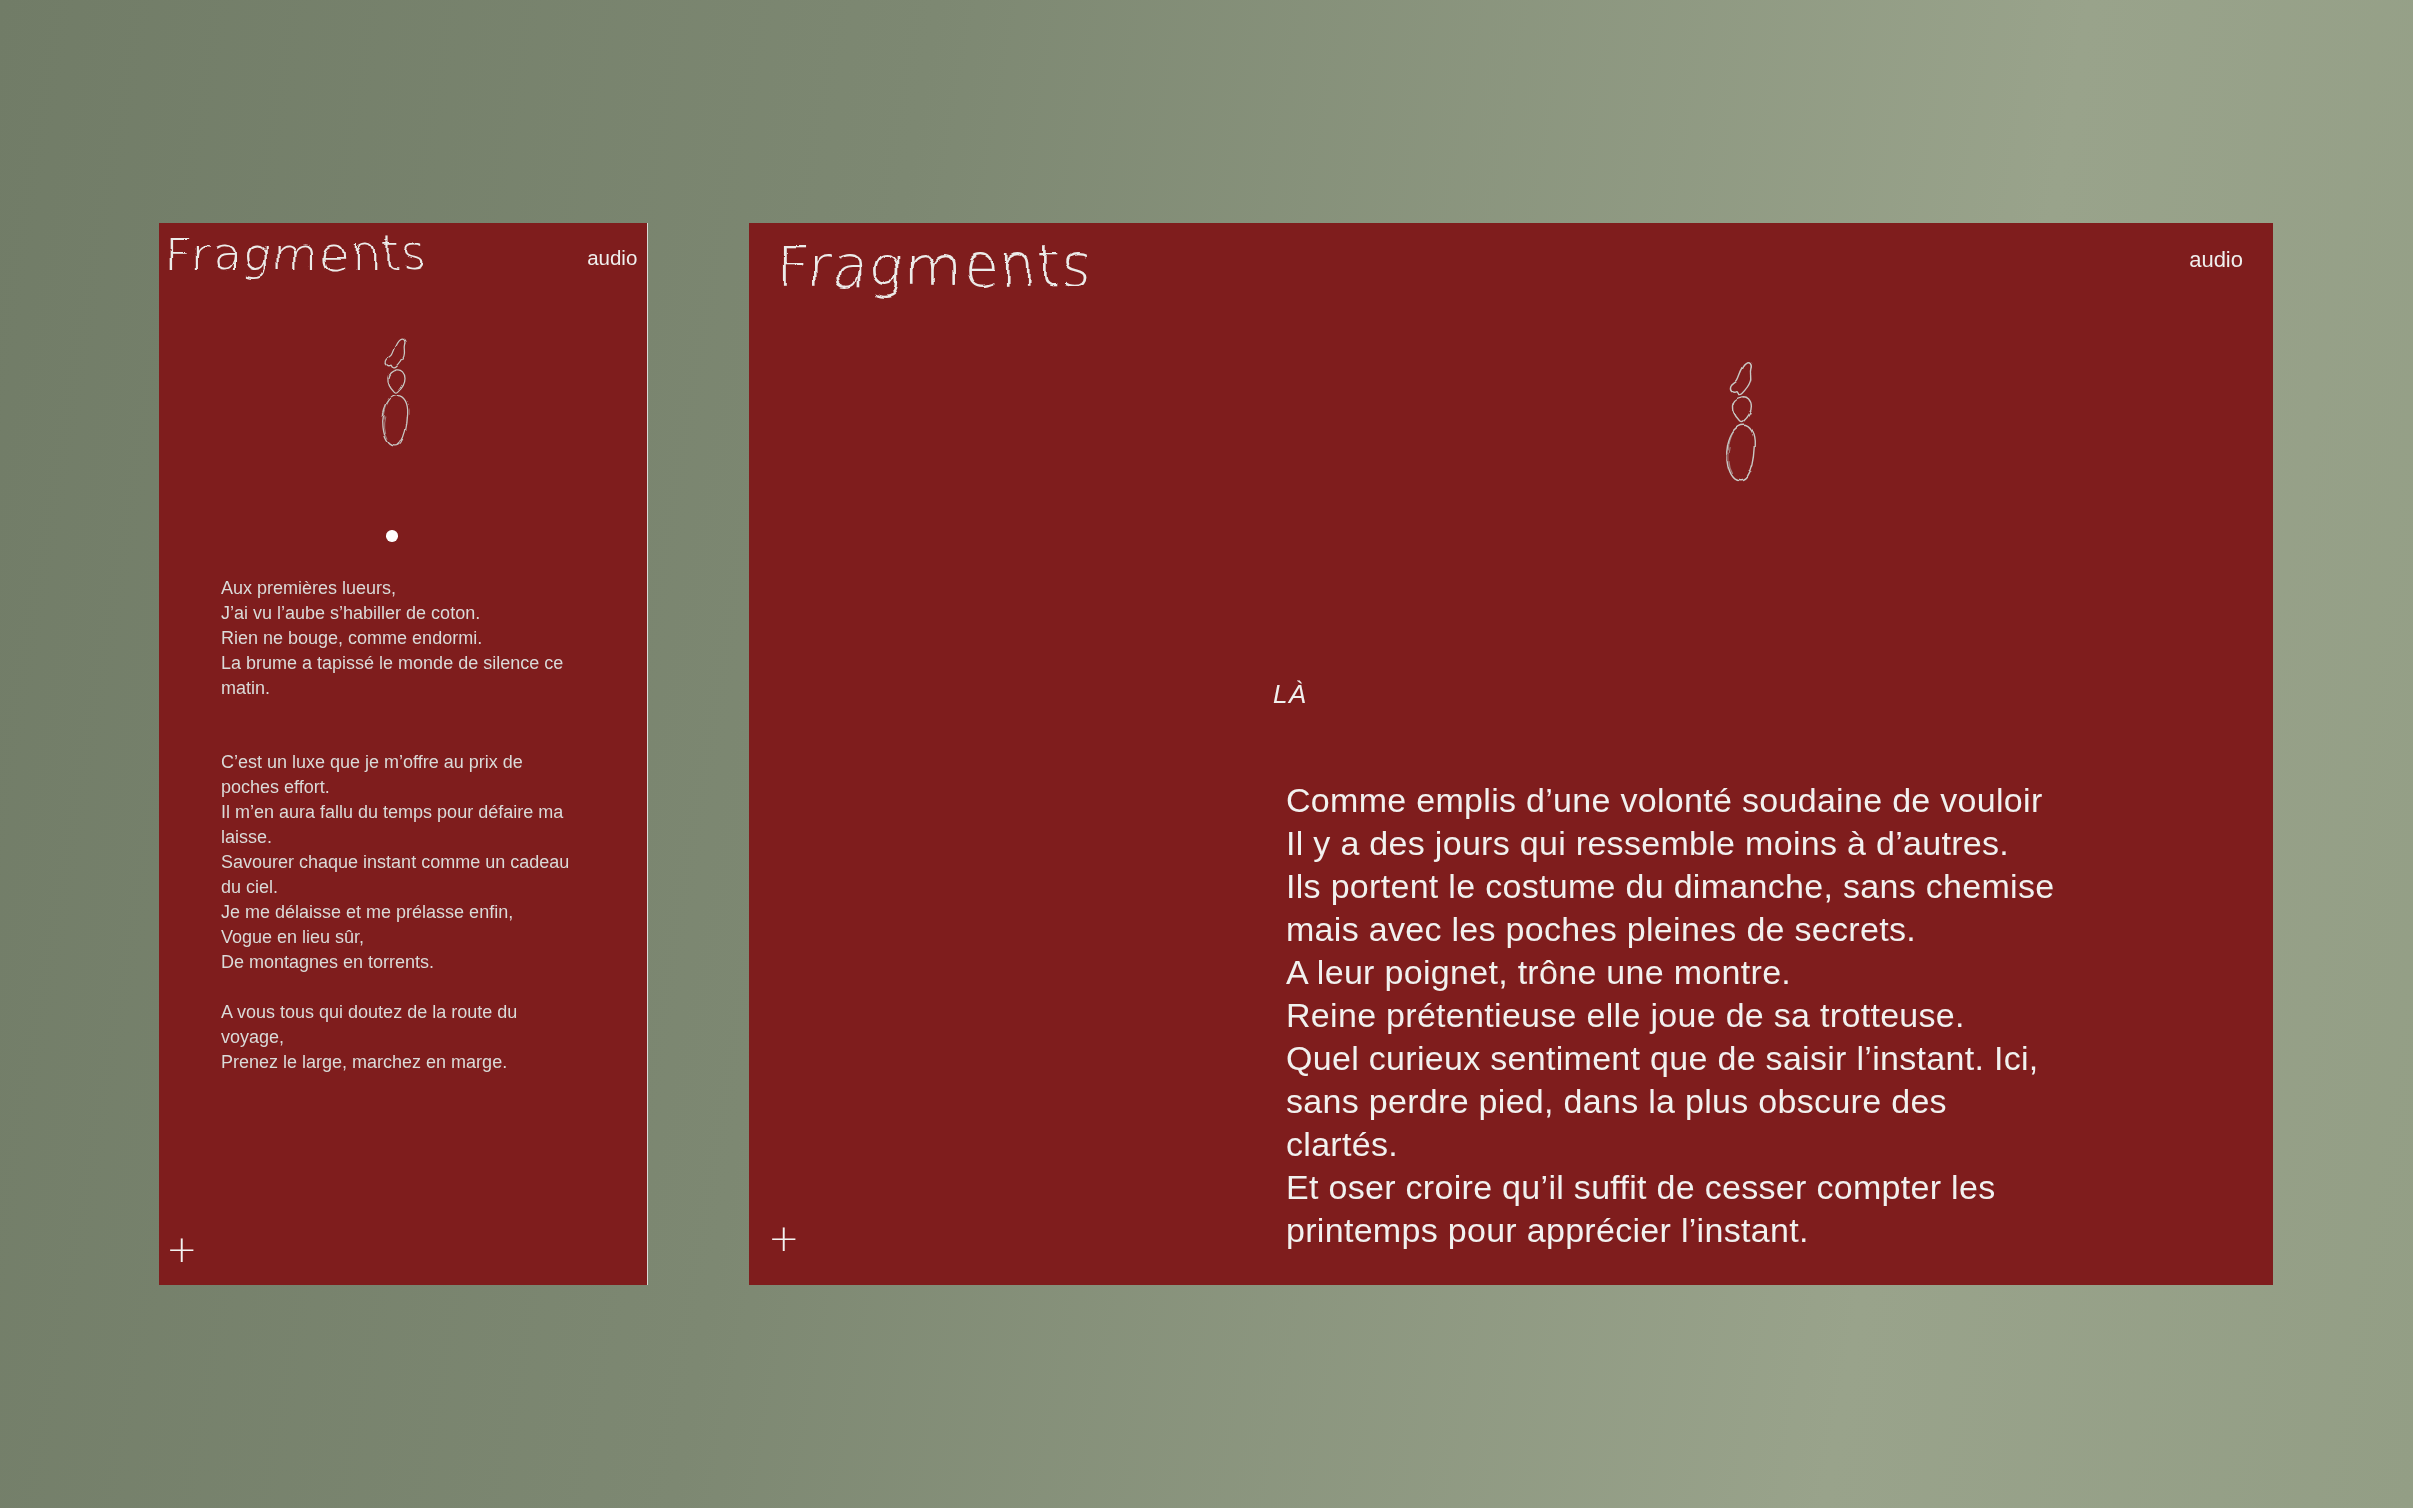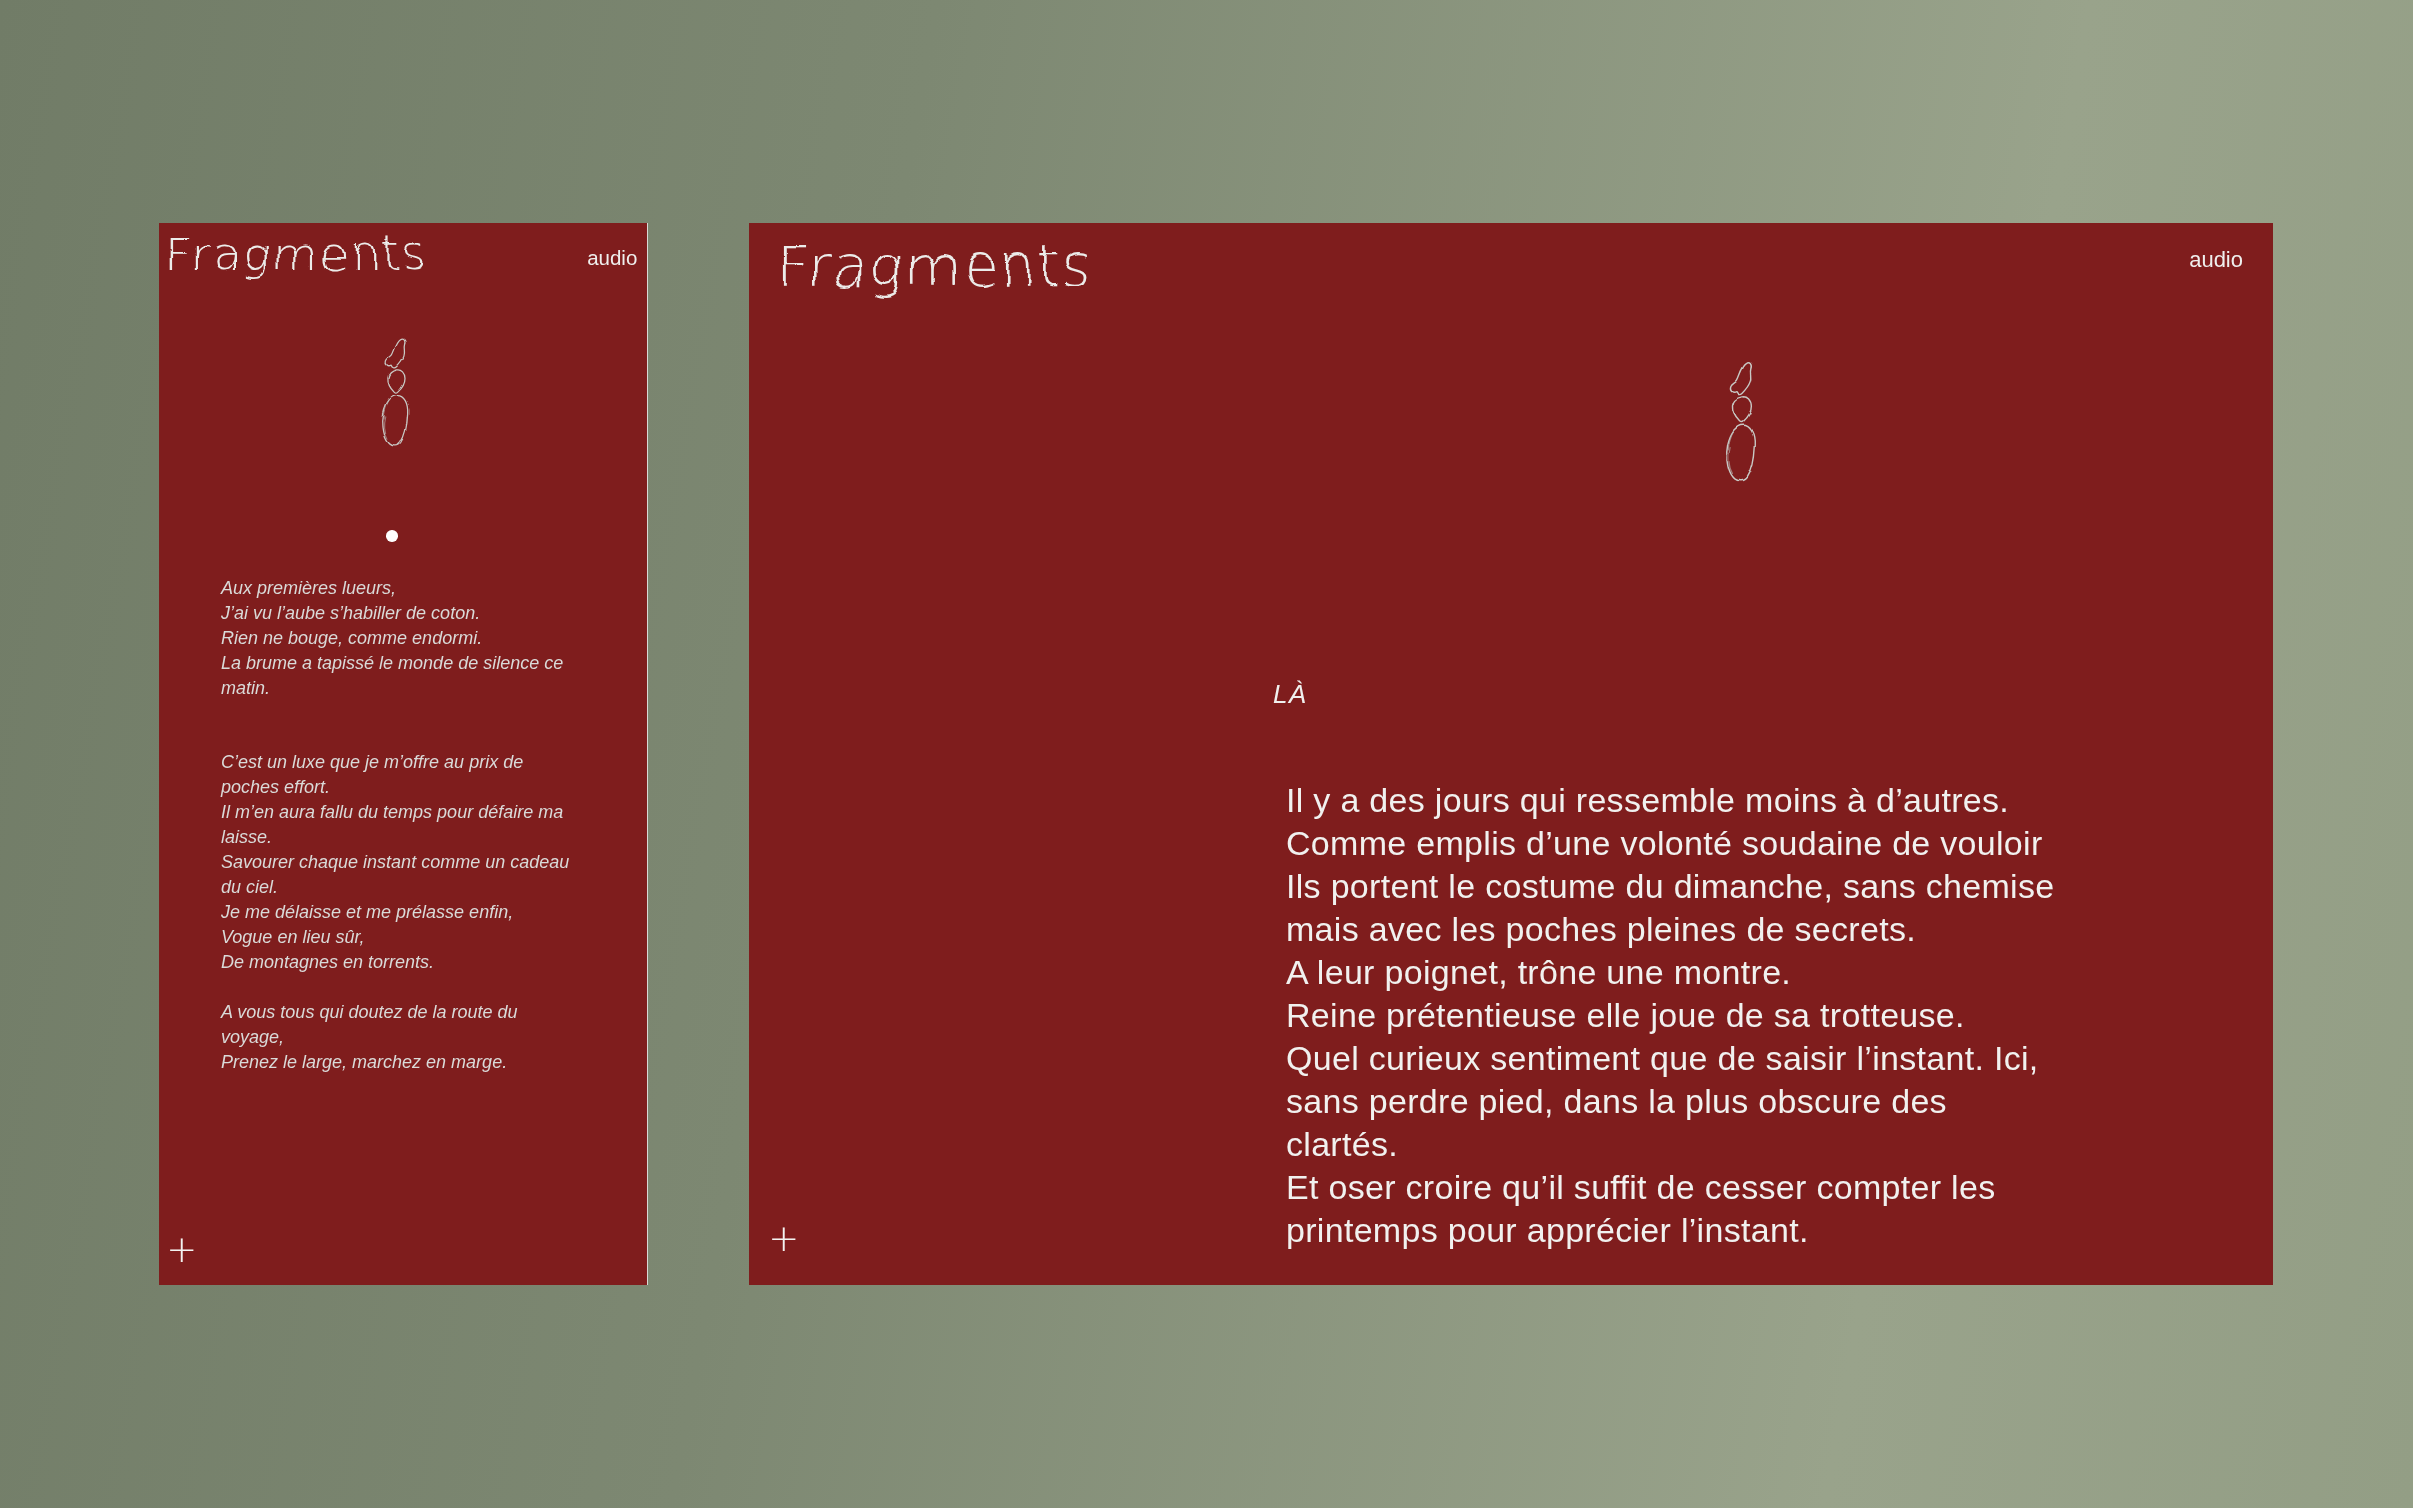--- a/index.html
+++ b/index.html
@@ -57,21 +57,20 @@
     border-radius: 50%;
     background: #ffffff;
   }
   .poem-left {
     position: absolute;
     left: 62px; top: 353px;
     width: 398px;
     color: #dadad8;
     font-size: 18px;
     line-height: 25px;
-    font-style: italic;
   }
   .poem-left .stanza { margin: 0 0 25px 0; }
   .poem-left .stanza:first-child { margin-bottom: 49px; }
   .line { white-space: nowrap; }
   .poem-heading {
     position: absolute;
     left: 524px; top: 456px;
     margin: 0;
     color: #f0f0ee;
     font-size: 26px;
@@ -173,22 +172,22 @@
 
   <div class="figure">
     <svg viewBox="0 0 90 220" preserveAspectRatio="xMidYMid meet">
         <use href="#stone-stack"></use>
       </svg>
   </div>
 
   <h2 class="poem-heading">LÀ</h2>
 
   <div class="poem-right">
+      <div class="line">Comme emplis d’une volonté soudaine de vouloir</div>
       <div class="line">Il y a des jours qui ressemble moins à d’autres.</div>
-      <div class="line">Comme emplis d’une volonté soudaine de vouloir</div>
       <div class="line">Ils portent le costume du dimanche, sans chemise</div>
       <div class="line">mais avec les poches pleines de secrets.</div>
       <div class="line">A leur poignet, trône une montre.</div>
       <div class="line">Reine prétentieuse elle joue de sa trotteuse.</div>
       <div class="line">Quel curieux sentiment que de saisir l’instant. Ici,</div>
       <div class="line">sans perdre pied, dans la plus obscure des</div>
       <div class="line">clartés.</div>
       <div class="line">Et oser croire qu’il suffit de cesser compter les</div>
       <div class="line">printemps pour apprécier l’instant.</div>
     </div>

